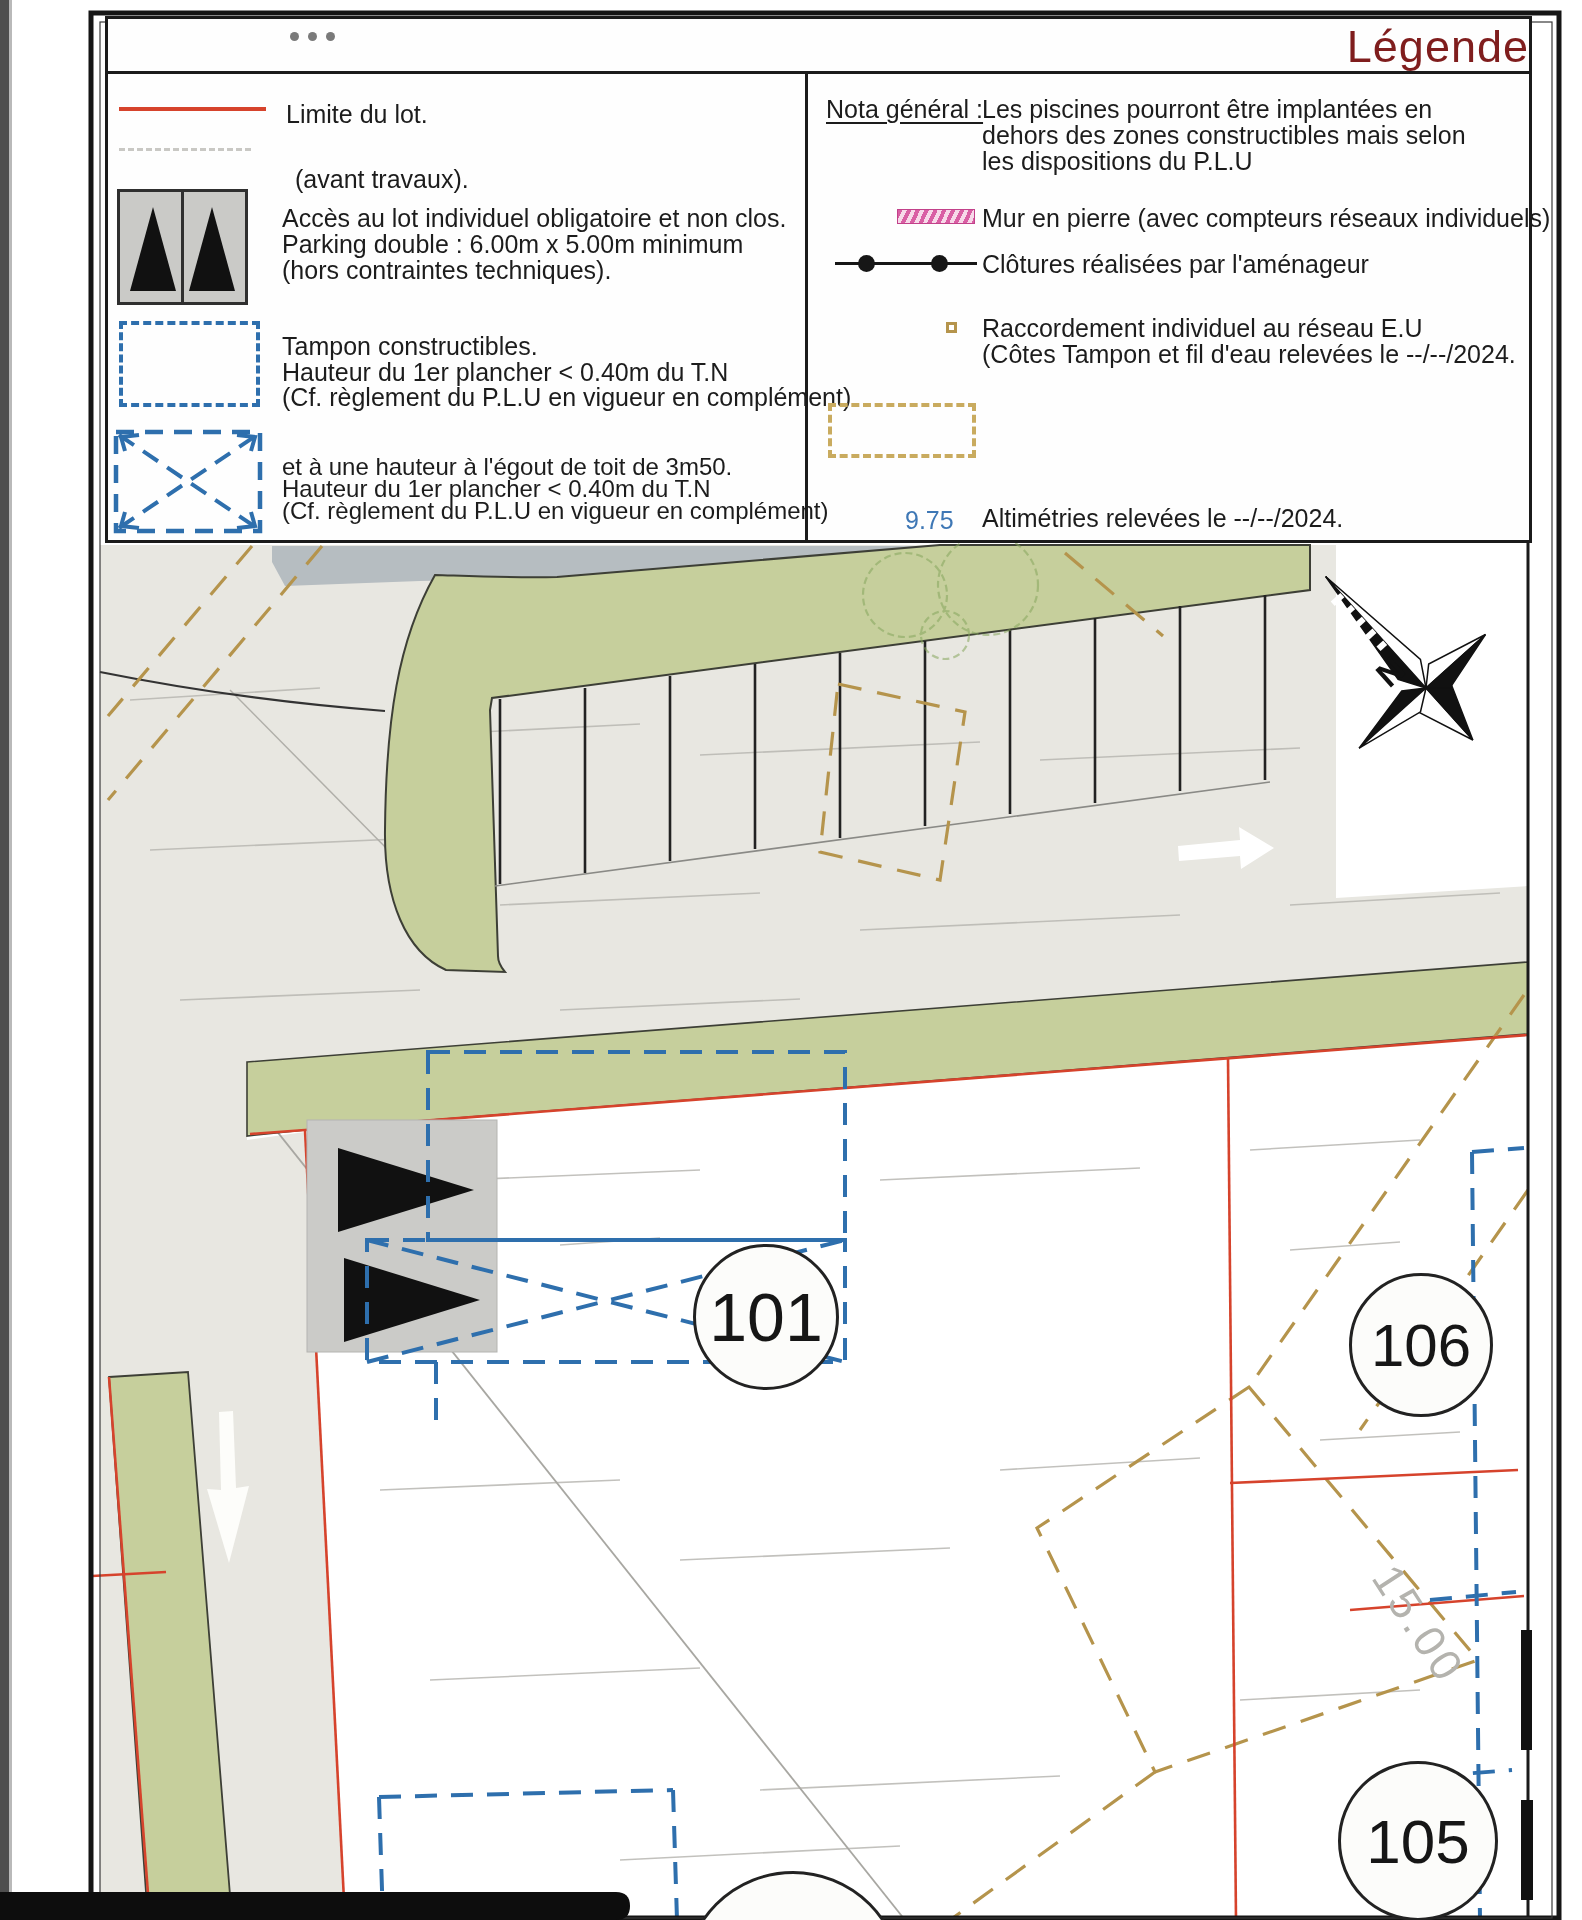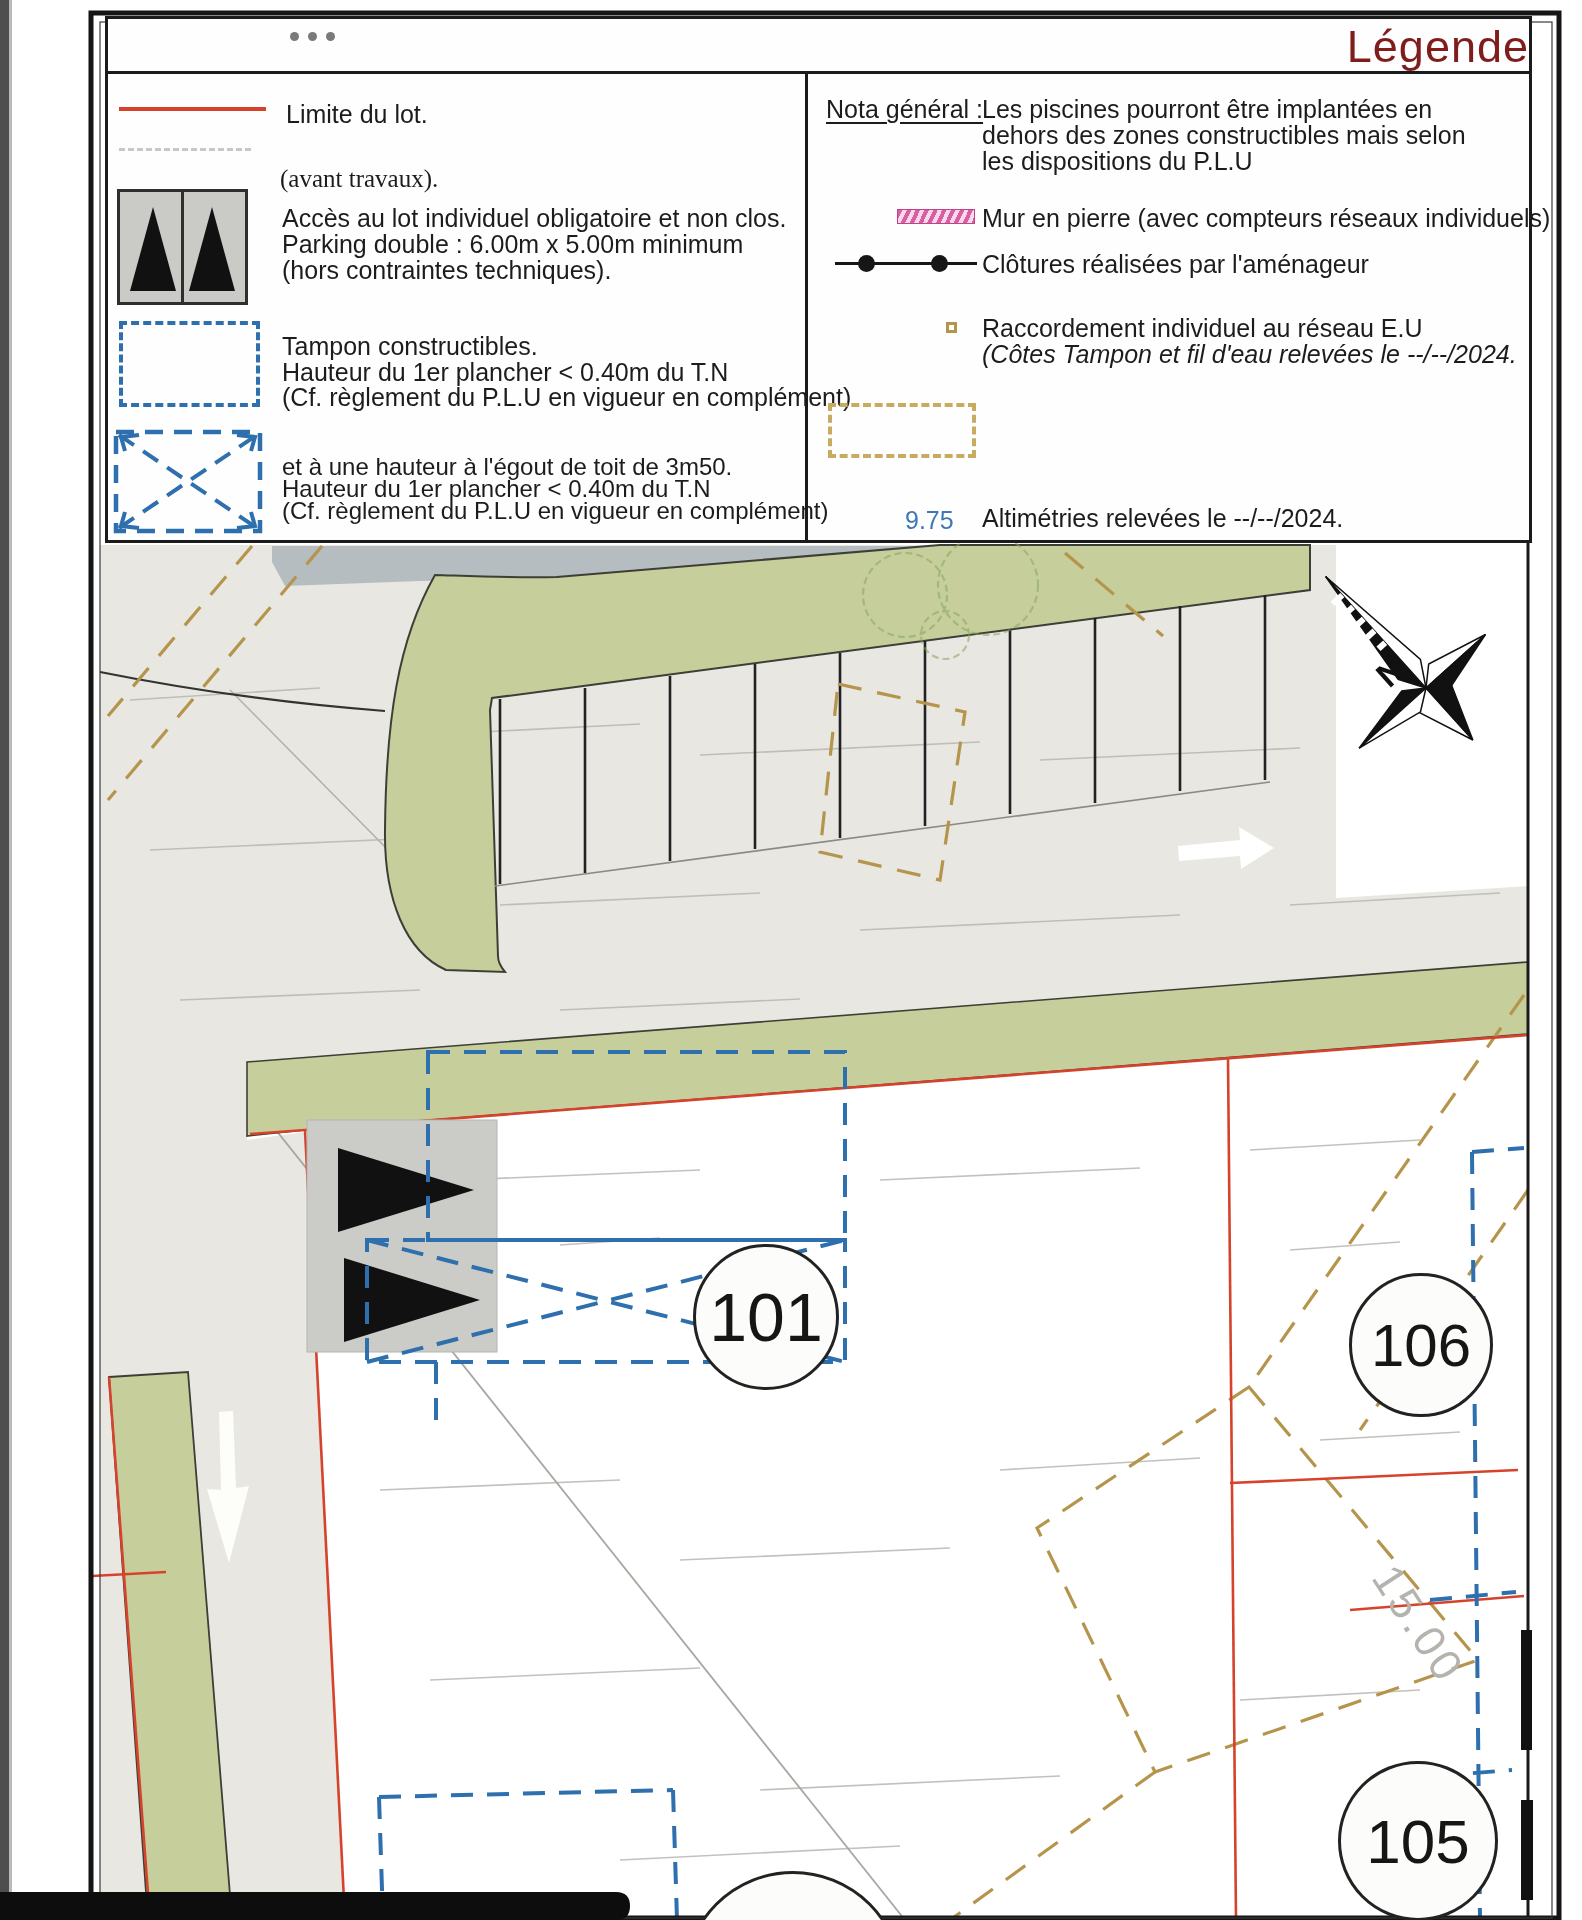--- a/index.html
+++ b/index.html
@@ -213,21 +213,21 @@
       <line x1="6" y1="6" x2="144" y2="99" stroke="#2e6fad" stroke-width="4" stroke-dasharray="18 11"></line>
       <line x1="6" y1="99" x2="144" y2="6" stroke="#2e6fad" stroke-width="4" stroke-dasharray="18 11"></line>
       <path d="M26,6 L8,8 L12,22" fill="none" stroke="#2e6fad" stroke-width="4"></path>
       <path d="M124,6 L142,8 L138,22" fill="none" stroke="#2e6fad" stroke-width="4"></path>
       <path d="M26,99 L8,97 L12,83" fill="none" stroke="#2e6fad" stroke-width="4"></path>
       <path d="M124,99 L142,97 L138,83" fill="none" stroke="#2e6fad" stroke-width="4"></path>
     </svg>
   </div>
 
   <div class="ltext" style="left:178px;top:82px;">Limite du lot.</div>
-  <div class="ltext" style="left:172px;top:147px;font-family:Liberation Serif, serif;">(avant travaux).</div>
+  <div class="ltext" style="left:187px;top:147px;">(avant travaux).</div>
   <div class="ltext" style="left:174px;top:186px;">Accès au lot individuel obligatoire et non clos.</div>
   <div class="ltext" style="left:174px;top:212px;">Parking double : 6.00m x 5.00m minimum</div>
   <div class="ltext" style="left:174px;top:238px;">(hors contraintes techniques).</div>
   <div class="ltext" style="left:174px;top:314px;">Tampon constructibles.</div>
   <div class="ltext" style="left:174px;top:340px;">Hauteur du 1er plancher &lt; 0.40m du T.N</div>
   <div class="ltext" style="left:174px;top:365px;">(Cf. règlement du P.L.U en vigueur en complément)</div>
   <div class="ltext-tight" style="left:174px;top:437px;">et à une hauteur à l'égout de toit de 3m50.</div>
   <div class="ltext-tight" style="left:174px;top:459px;">Hauteur du 1er plancher &lt; 0.40m du T.N</div>
   <div class="ltext-tight" style="left:174px;top:481px;">(Cf. règlement du P.L.U en vigueur en complément)</div>
 
@@ -240,19 +240,19 @@
   <div class="ltext" style="left:874px;top:186px;">Mur en pierre (avec compteurs réseaux individuels)</div>
 
   <div class="sw-cloture">
     <span class="cdot" style="left:23px;"></span>
       <span class="cdot" style="left:96px;"></span>
   </div>
   <div class="ltext" style="left:874px;top:232px;">Clôtures réalisées par l'aménageur</div>
 
   <div class="sw-racc"></div>
   <div class="ltext" style="left:874px;top:296px;">Raccordement individuel au réseau E.U</div>
-  <div class="ltext" style="left:874px;top:322px;font-style:italic;">(Côtes Tampon et fil d'eau relevées le --/--/2024.</div>
+  <div class="ltext" style="left:874px;top:322px;">(Côtes Tampon et fil d'eau relevées le --/--/2024.</div>
 
   <div class="sw-fouille"></div>
 
   <div class="ltext blue-num" style="left:797px;top:488px;">9.75</div>
   <div class="ltext" style="left:874px;top:486px;">Altimétries relevées le --/--/2024.</div>
 </div>
 
 </body></html>

